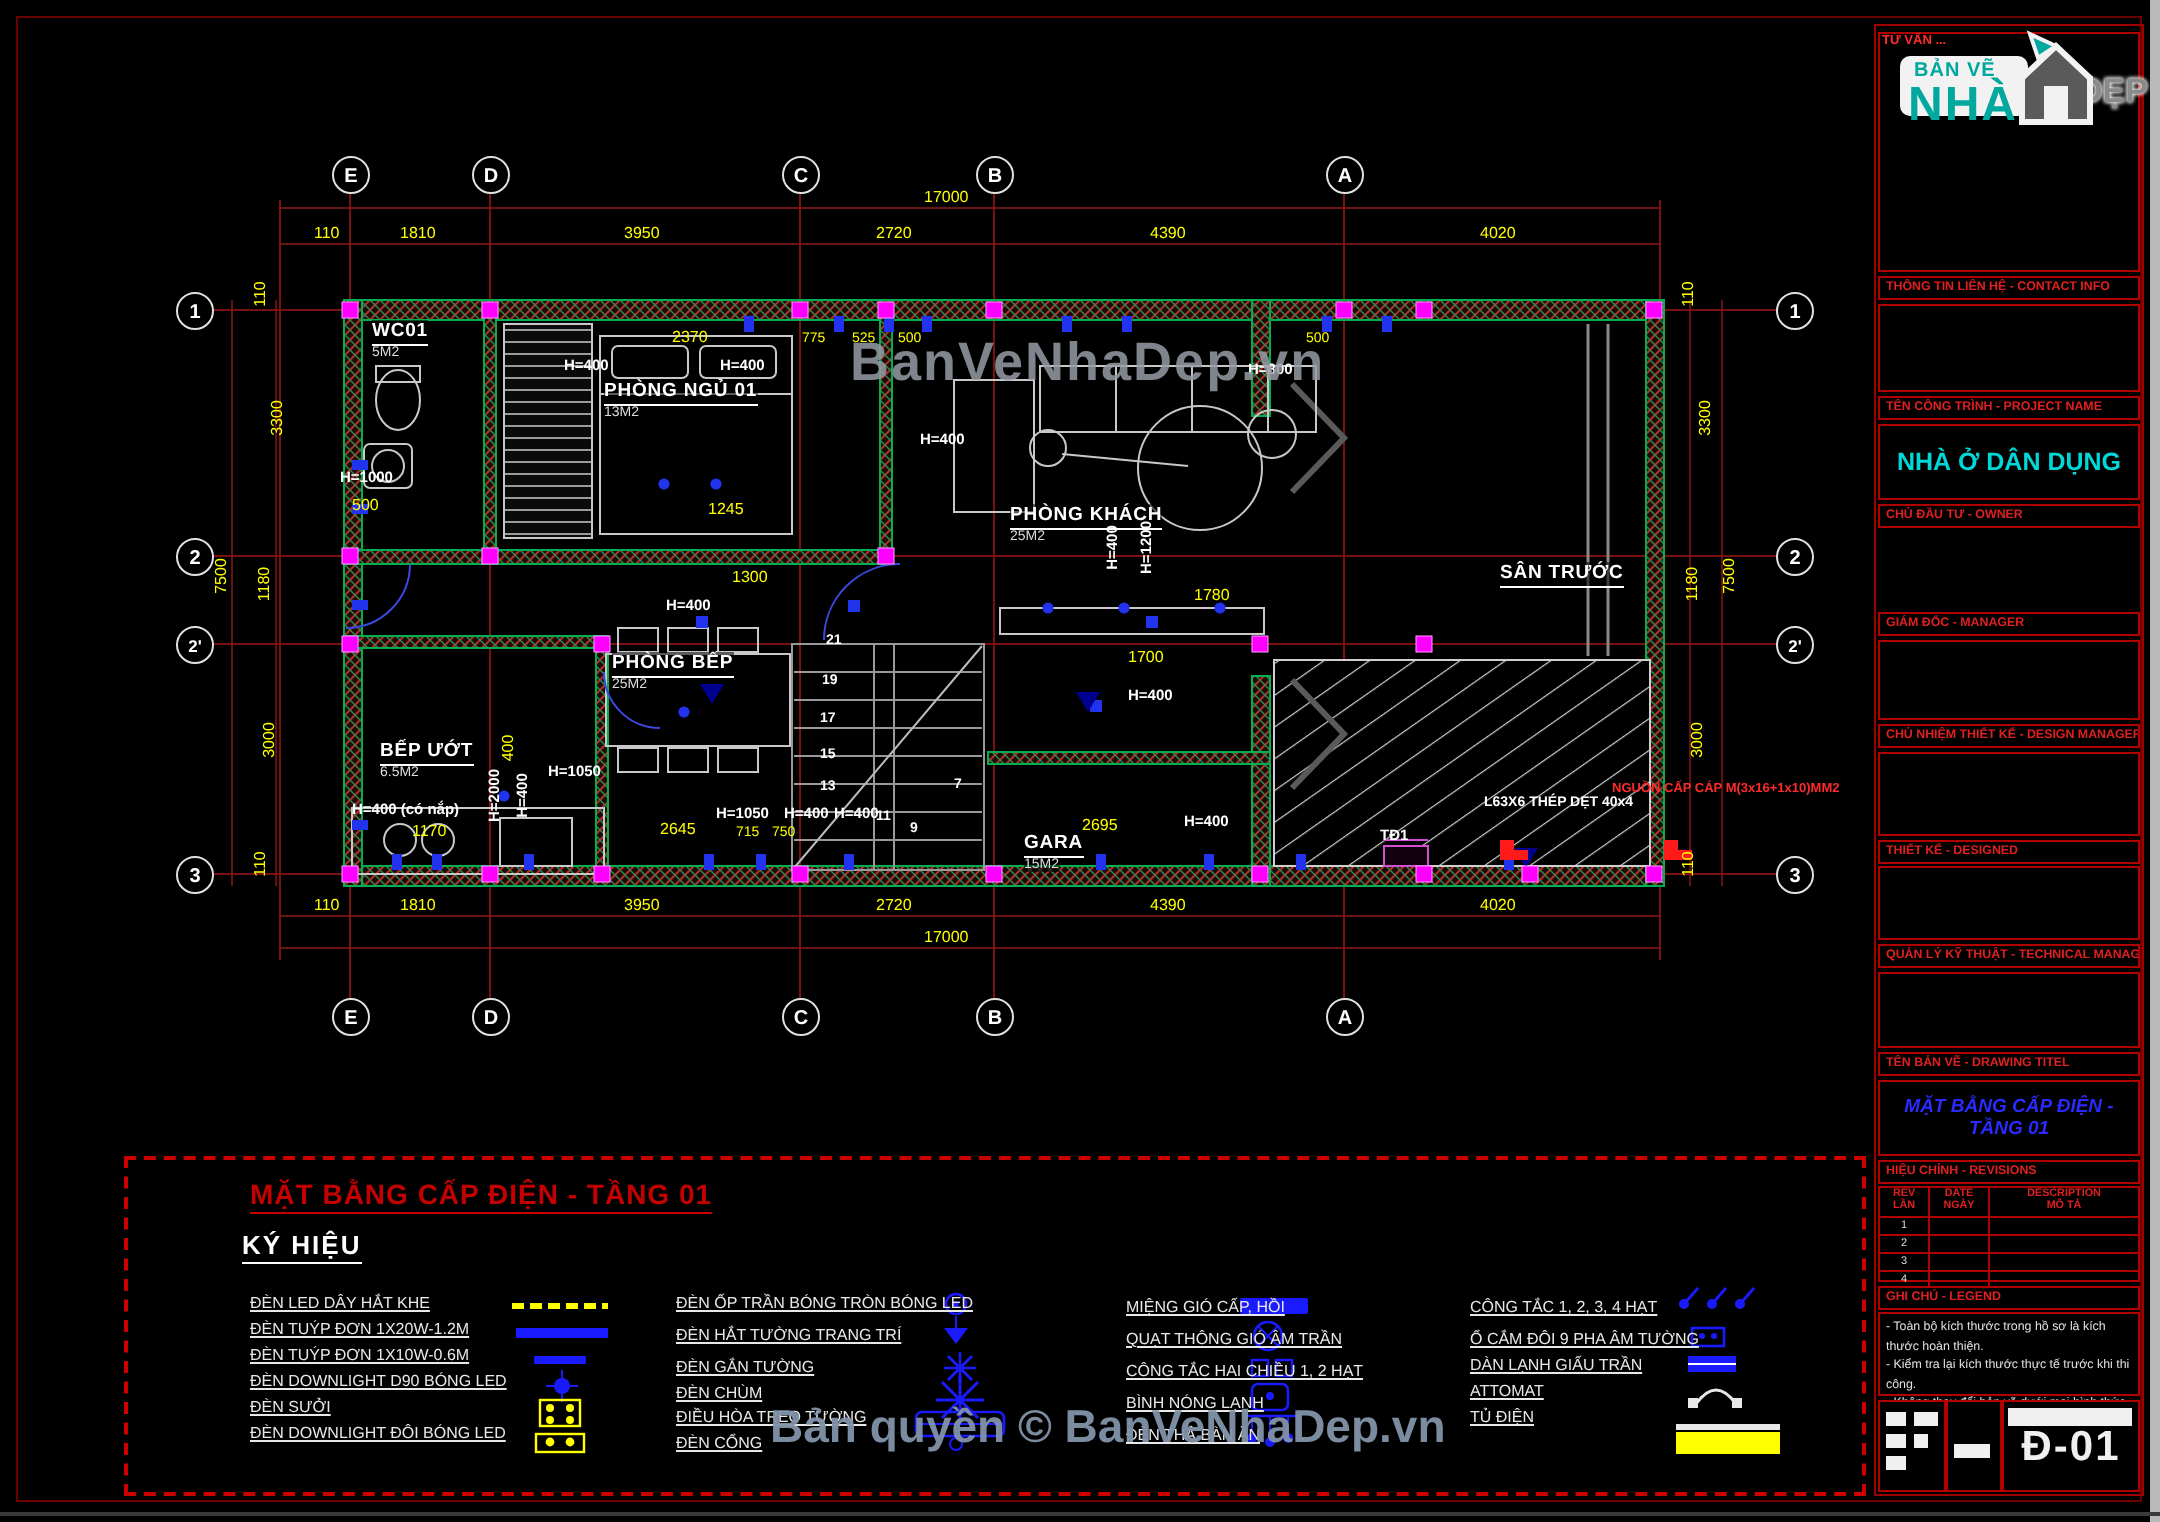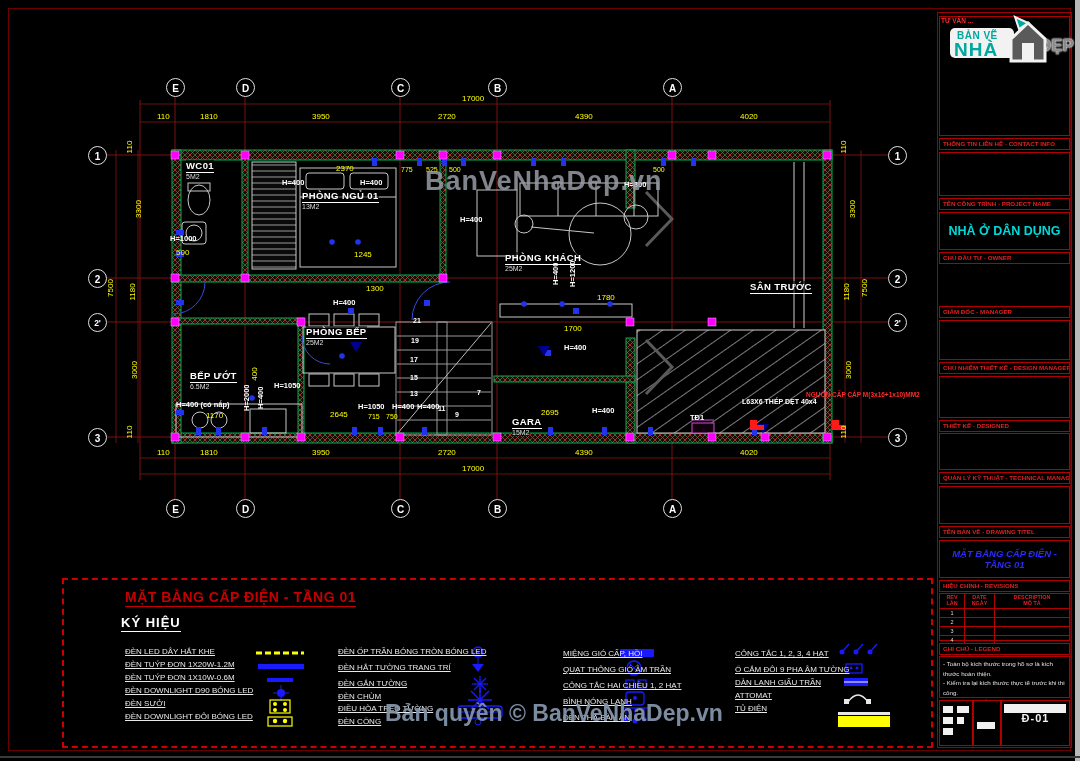--- a/index.html
+++ b/index.html
@@ -47,26 +47,26 @@
   #paper-edge-b{position:absolute;left:0;top:756px;width:1080px;height:2px;background:#3a3a3a;z-index:2;}
   .note-line{color:#e0e0e0;font-size:6.2px;line-height:1.55;white-space:normal;}
   
   .rev-cell{border-right:1px solid #b00000;box-sizing:border-box;color:#e02020;font-size:5.4px;
             font-weight:bold;text-align:center;line-height:1.1;padding-top:1px;}
   .rev-num{color:#ddd;font-size:5.5px;text-align:center;line-height:8px;border-right:1px solid #b00000;box-sizing:border-box;}
   
   #logo{position:absolute;left:949px;top:9px;width:122px;height:56px;z-index:10;}
   #logo .pill{position:absolute;left:1px;top:19px;width:64px;height:30px;background:#f2f2f2;border-radius:5px;}
   #logo .t1{position:absolute;left:8px;top:21px;color:#00a89d;font-size:10px;font-weight:bold;letter-spacing:.5px;}
-  #logo .t2{position:absolute;left:5px;top:30px;color:#00a89d;font-size:19px;font-weight:bold;letter-spacing:1px;text-align:center;}
+  #logo .t2{position:absolute;left:5px;top:30px;color:#00a89d;font-size:24px;font-weight:bold;letter-spacing:1px;text-align:center;}
   #logo .t3{position:absolute;left:90px;top:27px;color:#8a8a8a;font-size:17px;font-weight:bold;
             text-shadow:0 0 2px #fff,0 0 2px #fff;}
   .stamp{position:absolute;background:#f0f0f0;z-index:6;}
   #sheet-code{position:absolute;left:1001px;top:712px;width:69px;text-align:center;color:#f0f0f0;
-              font-size:11px;font-weight:bold;z-index:6;letter-spacing:1px;}
+              font-size:21px;font-weight:bold;z-index:6;letter-spacing:1px;}
   svg{position:absolute;left:0;top:0;z-index:3;}
 </style>
 </head>
 <body>
 
 <div id="sheet">
 
   <div id="sheet-border"></div>
   <div id="paper-edge-r"></div>
   <div id="paper-edge-b"></div>

